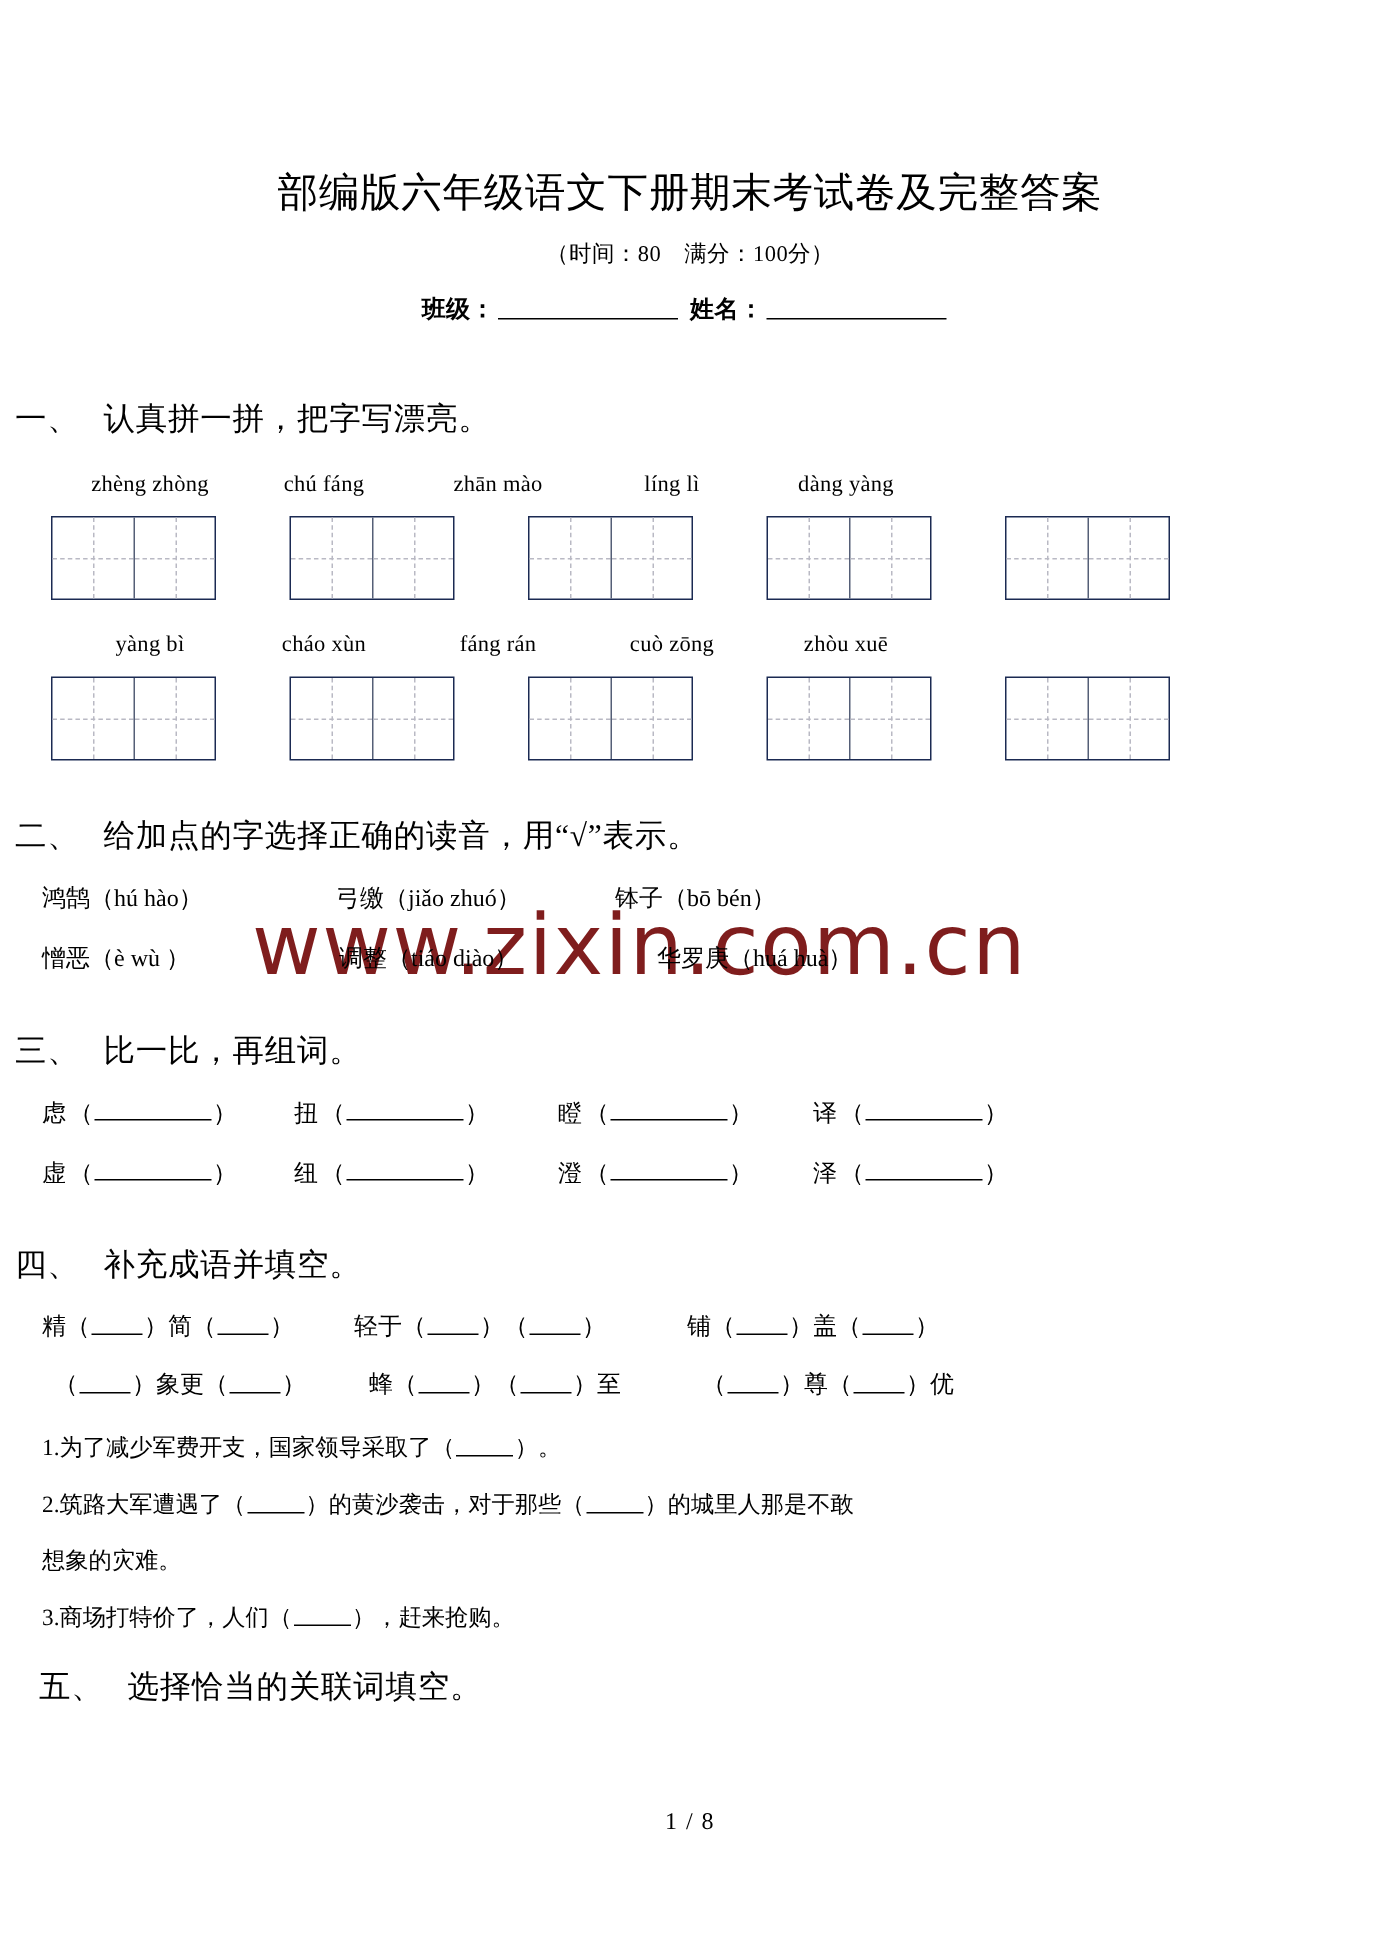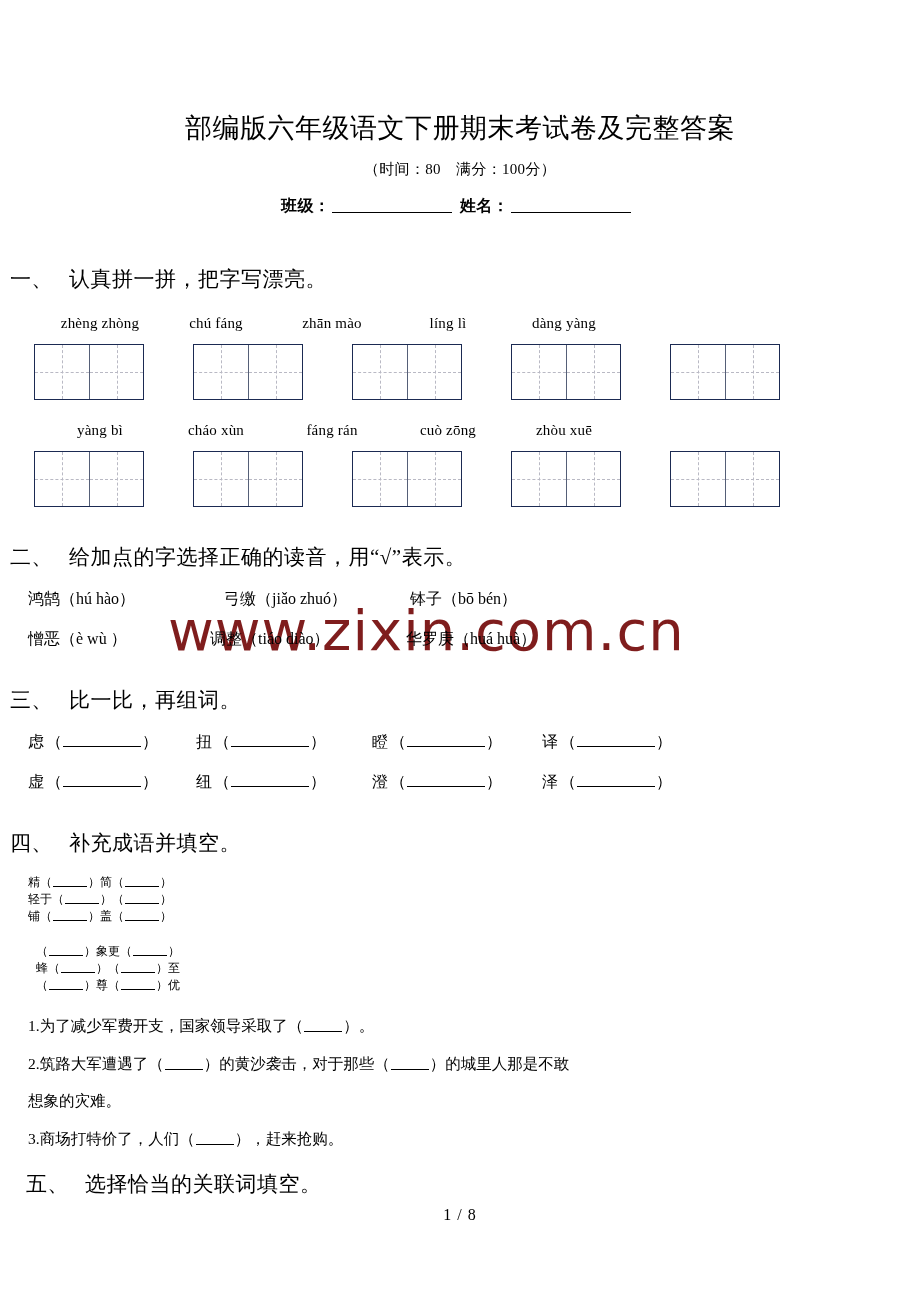--- a/index.html
+++ b/index.html
@@ -153,23 +153,22 @@
     display: inline-block;
     border-bottom: 1.2px solid #000;
     width: 78px;
     margin: 0 1px;
     vertical-align: -1px;
   }
 
   
   .s4-row {
     display: flex;
-    font-size: 12px;
+    font-size: 16px;
     white-space: nowrap;
-    flex-direction: column;
   }
   .s4-group { display: inline-block; }
   .s4-blank {
     display: inline-block;
     border-bottom: 1.2px solid #000;
     width: 34px;
     margin: 0 1px;
     vertical-align: -1px;
   }
   .s4-sent {
@@ -277,21 +276,21 @@
       <div class="sec-head">
         <span class="sec-num">二、</span><span>给加点的字选择正确的读音，用“√”表示。</span>
       </div>
 
       <div class="block" style="margin-top:18px;">
         <div class="s2-row">
           <div class="s2-item" style="width:196px;">鸿鹄（hú hào）</div>
           <div class="s2-item" style="width:186px;">弓缴（jiǎo  zhuó）</div>
           <div class="s2-item">钵子（bō bén）</div>
         </div>
-        <div class="s2-row" style="margin-top:19px;">
+        <div class="s2-row" style="margin-top:19px;gap:16px;">
           <div class="s2-item" style="width:182px;">憎恶（è wù ）</div>
           <div class="s2-item" style="width:196px;">调整（tiáo  diào）</div>
           <div class="s2-item">华罗庚（huá huà）</div>
         </div>
       </div>
     </div>
 
     <div style="margin-top:36px;">
       <div class="sec-head">
         <span class="sec-num">三、</span><span>比一比，再组词。</span>

